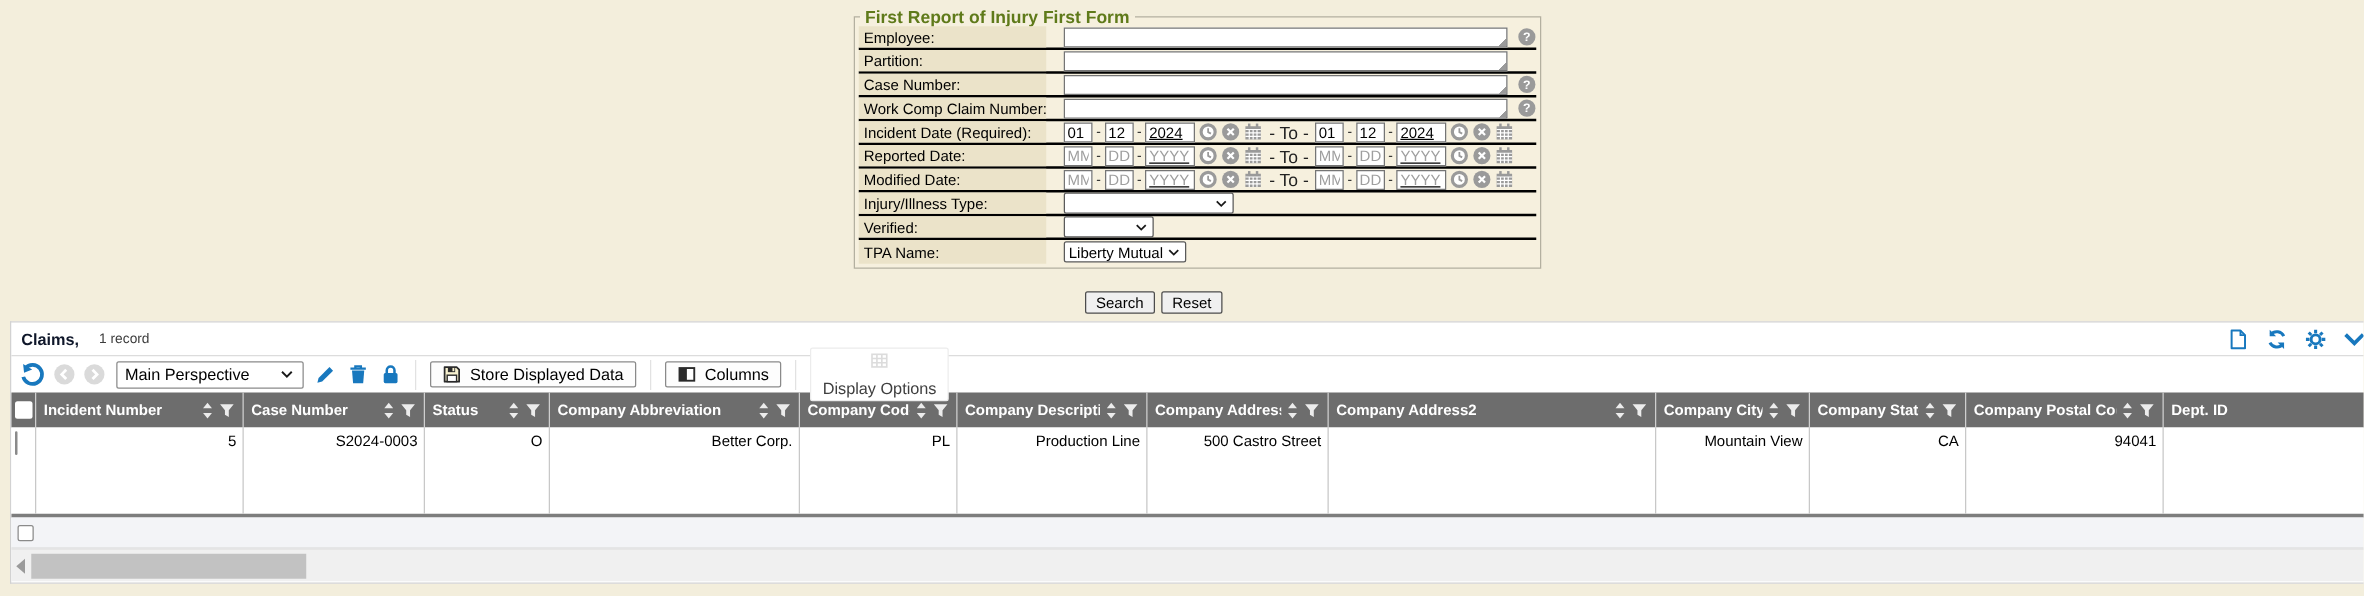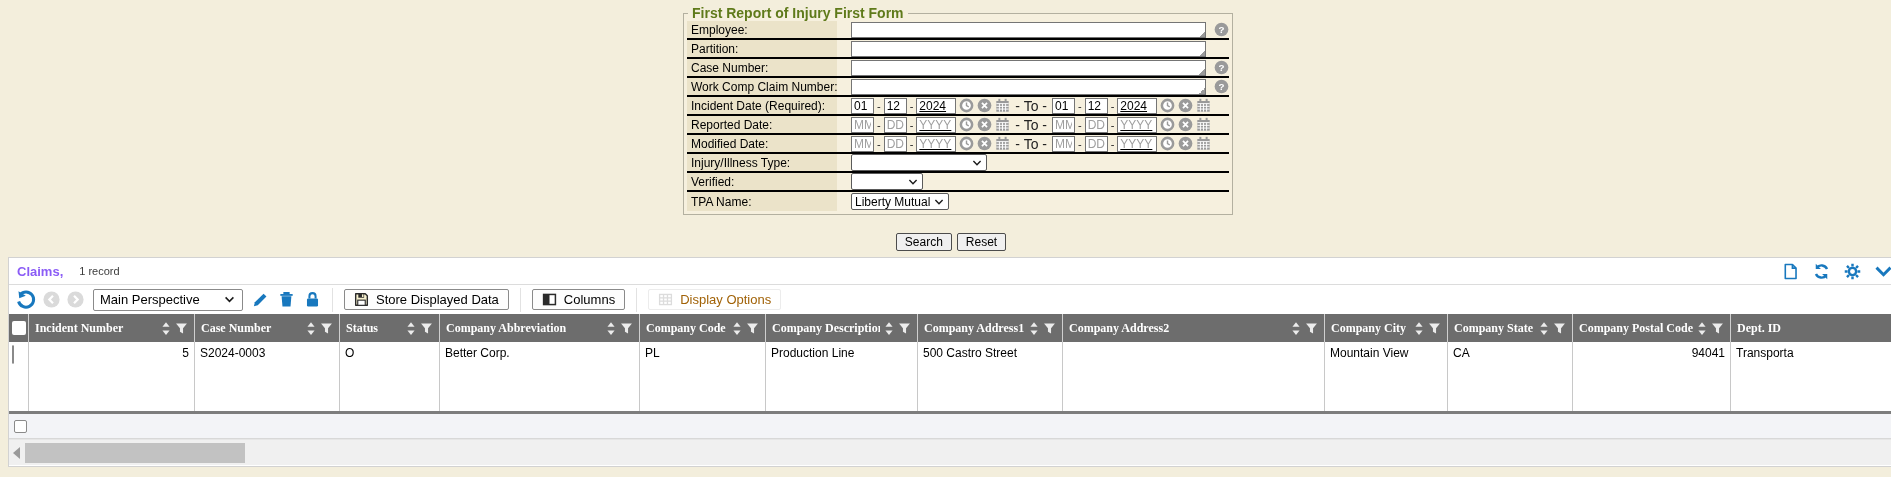--- a/index.html
+++ b/index.html
@@ -51,34 +51,34 @@
   .dash { font-size:11px; color:#222; }
   .tolabel { font-size:14px; color:#222; margin:0 2px; white-space:nowrap; }
   .icn { width:15px; height:15px; flex:none; cursor:pointer; }
   .helpicn { width:15px; height:15px; flex:none; margin-left:5px; cursor:pointer; }
   .fselect {
     height:17px; border:1px solid #5a5a5a; background:#fff; border-radius:2px;
     display:flex; align-items:center; justify-content:space-between;
     font-size:12px; padding:0 3px; cursor:pointer;
   }
   .fselect .chev { width:12px; height:12px; }
-  .btnrow { position:absolute; left:681px; top:233px; width:540px; display:flex; justify-content:center; gap:5px; }
+  .btnrow { position:absolute; left:653px; top:233px; width:540px; display:flex; justify-content:center; gap:5px; }
   .fbtn {
     background:#f0f0f0; border:1px solid #4c4c4c; border-radius:2px;
     font-size:12px; padding:1px 8px; font-family:"Liberation Sans",sans-serif; cursor:pointer;
   }
 
   
   .panel {
     position:absolute; left:8px; top:257px; width:1883px; height:210px;
     background:#fff; border:1px solid #d2d2d2; border-right:none; border-bottom:1px solid #d2d2d2;
     overflow:hidden;
   }
   .titlebar { height:27px; display:flex; align-items:center; padding:0 8px; border-bottom:1px solid #dcdcdc; }
-  .tb-title { font-size:13px; font-weight:bold; color:#8b5cf6; }
+  .tb-title { font-size:13px; font-weight:bold; color:#0f172a; }
   .tb-count { font-size:11px; color:#3c3c3c; margin-left:16px; }
   .tb-icons { margin-left:auto; display:flex; align-items:center; gap:14px; margin-right:-9px; }
   .tb-icons svg { width:17px; height:17px; cursor:pointer; }
 
   .toolbar { height:29px; display:flex; align-items:center; padding:0 7px; }
   .vsep { width:1px; height:24px; background:#e2e2e2; margin:0 11px; flex:none; }
   .undoic { width:20px; height:20px; cursor:pointer; }
   .circbtn { width:17px; height:17px; margin-left:7px; }
   .pselect {
     margin-left:9px; width:150px; height:22px; border:1px solid #8a8a8a; border-radius:2px;
@@ -86,42 +86,42 @@
     font-size:13px; padding:0 6px; cursor:pointer;
   }
   .pselect .chev { width:13px; height:13px; }
   .edic { width:17px; height:17px; margin-left:9px; cursor:pointer; }
   .tbtn {
     display:flex; align-items:center; gap:7px; background:#fdfdfd;
     border:1px solid #8a8a8a; border-radius:2px; padding:2px 9px;
     font-size:13px; cursor:pointer; white-space:nowrap;
   }
   .tbtn svg { width:15px; height:15px; }
-  .tbtn.disabled { color:#a16207; border-color:#ececec; background:#fff; cursor:default; }
+  .tbtn.disabled { color:#404040; border-color:#ececec; background:#fff; cursor:default;flex-direction:column; }
 
   .gridwrap { width:2022px; }
   .thead { display:flex; background:#6d6d6d; height:28px; color:#fff; }
   .th {
     display:flex; align-items:center; gap:4px; padding:0 6px;
     font-size:12px; font-weight:bold; border-right:1px solid #cfcfcf; flex:none; cursor:pointer;
   }
-  .th .lbl { flex:1; white-space:nowrap; overflow:hidden;font-family:Liberation Serif, serif; }
+  .th .lbl { flex:1; white-space:nowrap; overflow:hidden; }
   .sortic { width:10px; height:15px; flex:none; cursor:pointer; }
   .funic { width:13px; height:13px; flex:none; cursor:pointer; }
   .th-sel { width:20px; display:flex; align-items:center; justify-content:center; border-right:1px solid #cfcfcf; flex:none; }
   .cb {
     width:13px; height:13px; background:#fff; border:1px solid #8a8a8a; border-radius:2px;
     flex:none; cursor:pointer;
   }
   .cb.solid { border:none; width:14px; height:14px; border-radius:2px; }
 
   .trow { display:flex; height:72px; background:#fff; border-bottom:3px solid #7d7d7d; }
   .td {
     font-size:12px; padding:4px 5px; border-right:1px solid #c8c8c8; flex:none;
-    white-space:nowrap; overflow:hidden;
+    white-space:nowrap; overflow:hidden;text-align:right;
   }
   .td.right { text-align:right; }
   .td-sel { width:20px; padding:4px 0 0 3px; border-right:1px solid #c8c8c8; flex:none; }
 
   .footrow { height:25px; background:#f3f4f7; display:flex; align-items:center; padding-left:5px; border-bottom:1px solid #d8d8d8; }
 
   .hscroll { position:relative; height:26px; background:#f0f0f0; border-top:1px solid #e6e6e6; }
   .harrow {
     position:absolute; left:4px; top:7px; width:0; height:0; cursor:pointer;
     border-top:6px solid transparent; border-bottom:6px solid transparent; border-right:7px solid #9a9a9a;

